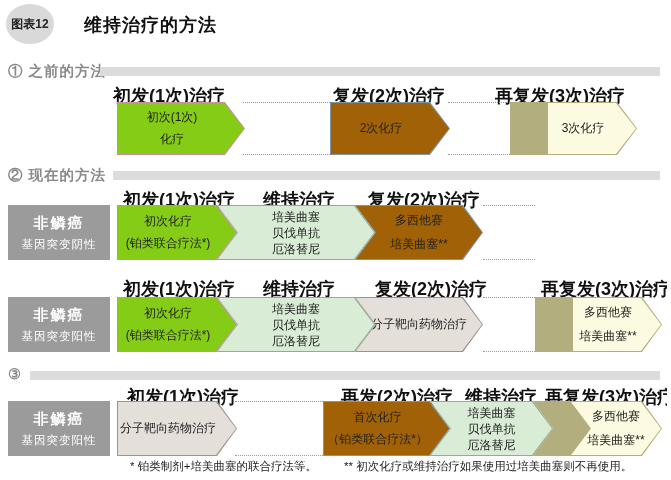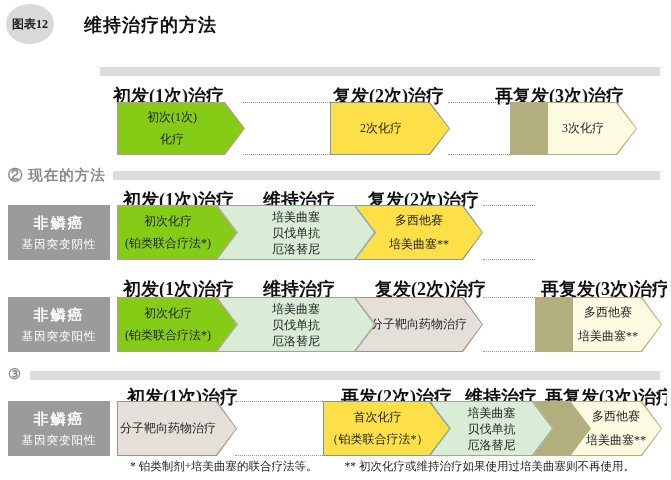--- a/index.html
+++ b/index.html
@@ -1,17 +1,17 @@
 <!DOCTYPE html>
 <html><head>
 <meta charset="utf-8">
 <style>
   html,body{margin:0;padding:0;background:#fff;}
   .canvas{position:relative;width:667px;height:480px;background:#fff;overflow:hidden;
-          font-family:Liberation Serif, serif;color:#1a1a1a;}
+          font-family:Liberation Sans, sans-serif;color:#1a1a1a;}
 
   
   .badge{position:absolute;left:6px;top:4px;width:48px;height:40px;background:#d9d9d9;
          border-radius:50%;display:flex;align-items:center;justify-content:center;
          font-size:12px;font-weight:bold;color:#222;}
   .figtitle{position:absolute;left:64px;top:13px;font-size:18px;font-weight:bold;color:#111;
             letter-spacing:1px;margin-left:20px;}
 
   
   .seclabel{position:absolute;font-size:14.5px;font-weight:bold;color:#8a8a8a;letter-spacing:1px;}
@@ -23,21 +23,21 @@
   
   .chev{position:absolute;}
   .chev .b{position:absolute;inset:0;}
   .chev .f{position:absolute;inset:1px;display:flex;flex-direction:column;align-items:center;
            justify-content:center;font-size:12px;color:#222;text-align:center;white-space:nowrap;
            padding-right:18px;box-sizing:border-box;}
   .chev.flat .b,.chev.flat .f{clip-path:polygon(0 0,calc(100% - 20px) 0,100% 50%,calc(100% - 20px) 100%,0 100%);}
   .chev.notch .b,.chev.notch .f{clip-path:polygon(0 0,calc(100% - 20px) 0,100% 50%,calc(100% - 20px) 100%,0 100%,20px 50%);}
   .chev.notch .f{padding-left:18px;}
   .chev.pink .b{background:#c98fa6;} .chev.pink .f{background:#84cc16;}
-  .chev.blue .b{background:#7f96a6;} .chev.blue .f{background:#fde047;}
+  .chev.blue .b{background:#7f96a6;} .chev.blue .f{background:#a16207;}
   .chev.green .b{background:#94ab94;} .chev.green .f{background:#d9edd6;}
   .chev.yellow .b{background:#b3ae7d;} .chev.yellow .f{background:#fcfbe1;margin-left:37px;}
   .chev.tan .b{background:#9d948b;} .chev.tan .f{background:#e5dfda;}
   .gap2{margin-top:5px;} .gap3{margin-top:7px;} .tight{line-height:16px;}
 
   
   .dots{position:absolute;border-top:1px dotted #9a9a9a;border-bottom:1px dotted #9a9a9a;box-sizing:border-box;}
 
   
   .tagbox{position:absolute;left:8px;width:102px;background:#9b9b9b;color:#fff;display:flex;
@@ -49,20 +49,21 @@
   .footnote .fn2{margin-left:24px;}
 </style>
 </head>
 <body>
 
 <div class="canvas">
 
   <div class="badge">图表12</div>
   <div class="figtitle">维持治疗的方法</div>
 
+  <div class="seclabel" style="left:8px;top:62px;">① 之前的方法</div>
   <div class="secbar" style="left:100px;top:67px;width:560px;"></div>
 
   <div class="colhead" style="left:113px;top:84px;">初发(1次)治疗</div>
   <div class="colhead" style="left:333px;top:84px;">复发(2次)治疗</div>
   <div class="colhead" style="left:495px;top:84px;">再复发(3次)治疗</div>
 
   <div class="chev flat pink" style="left:117px;top:102px;width:128px;height:53px;">
     <div class="b"></div>
     <div class="f">
       <span>初次(1次)</span>

